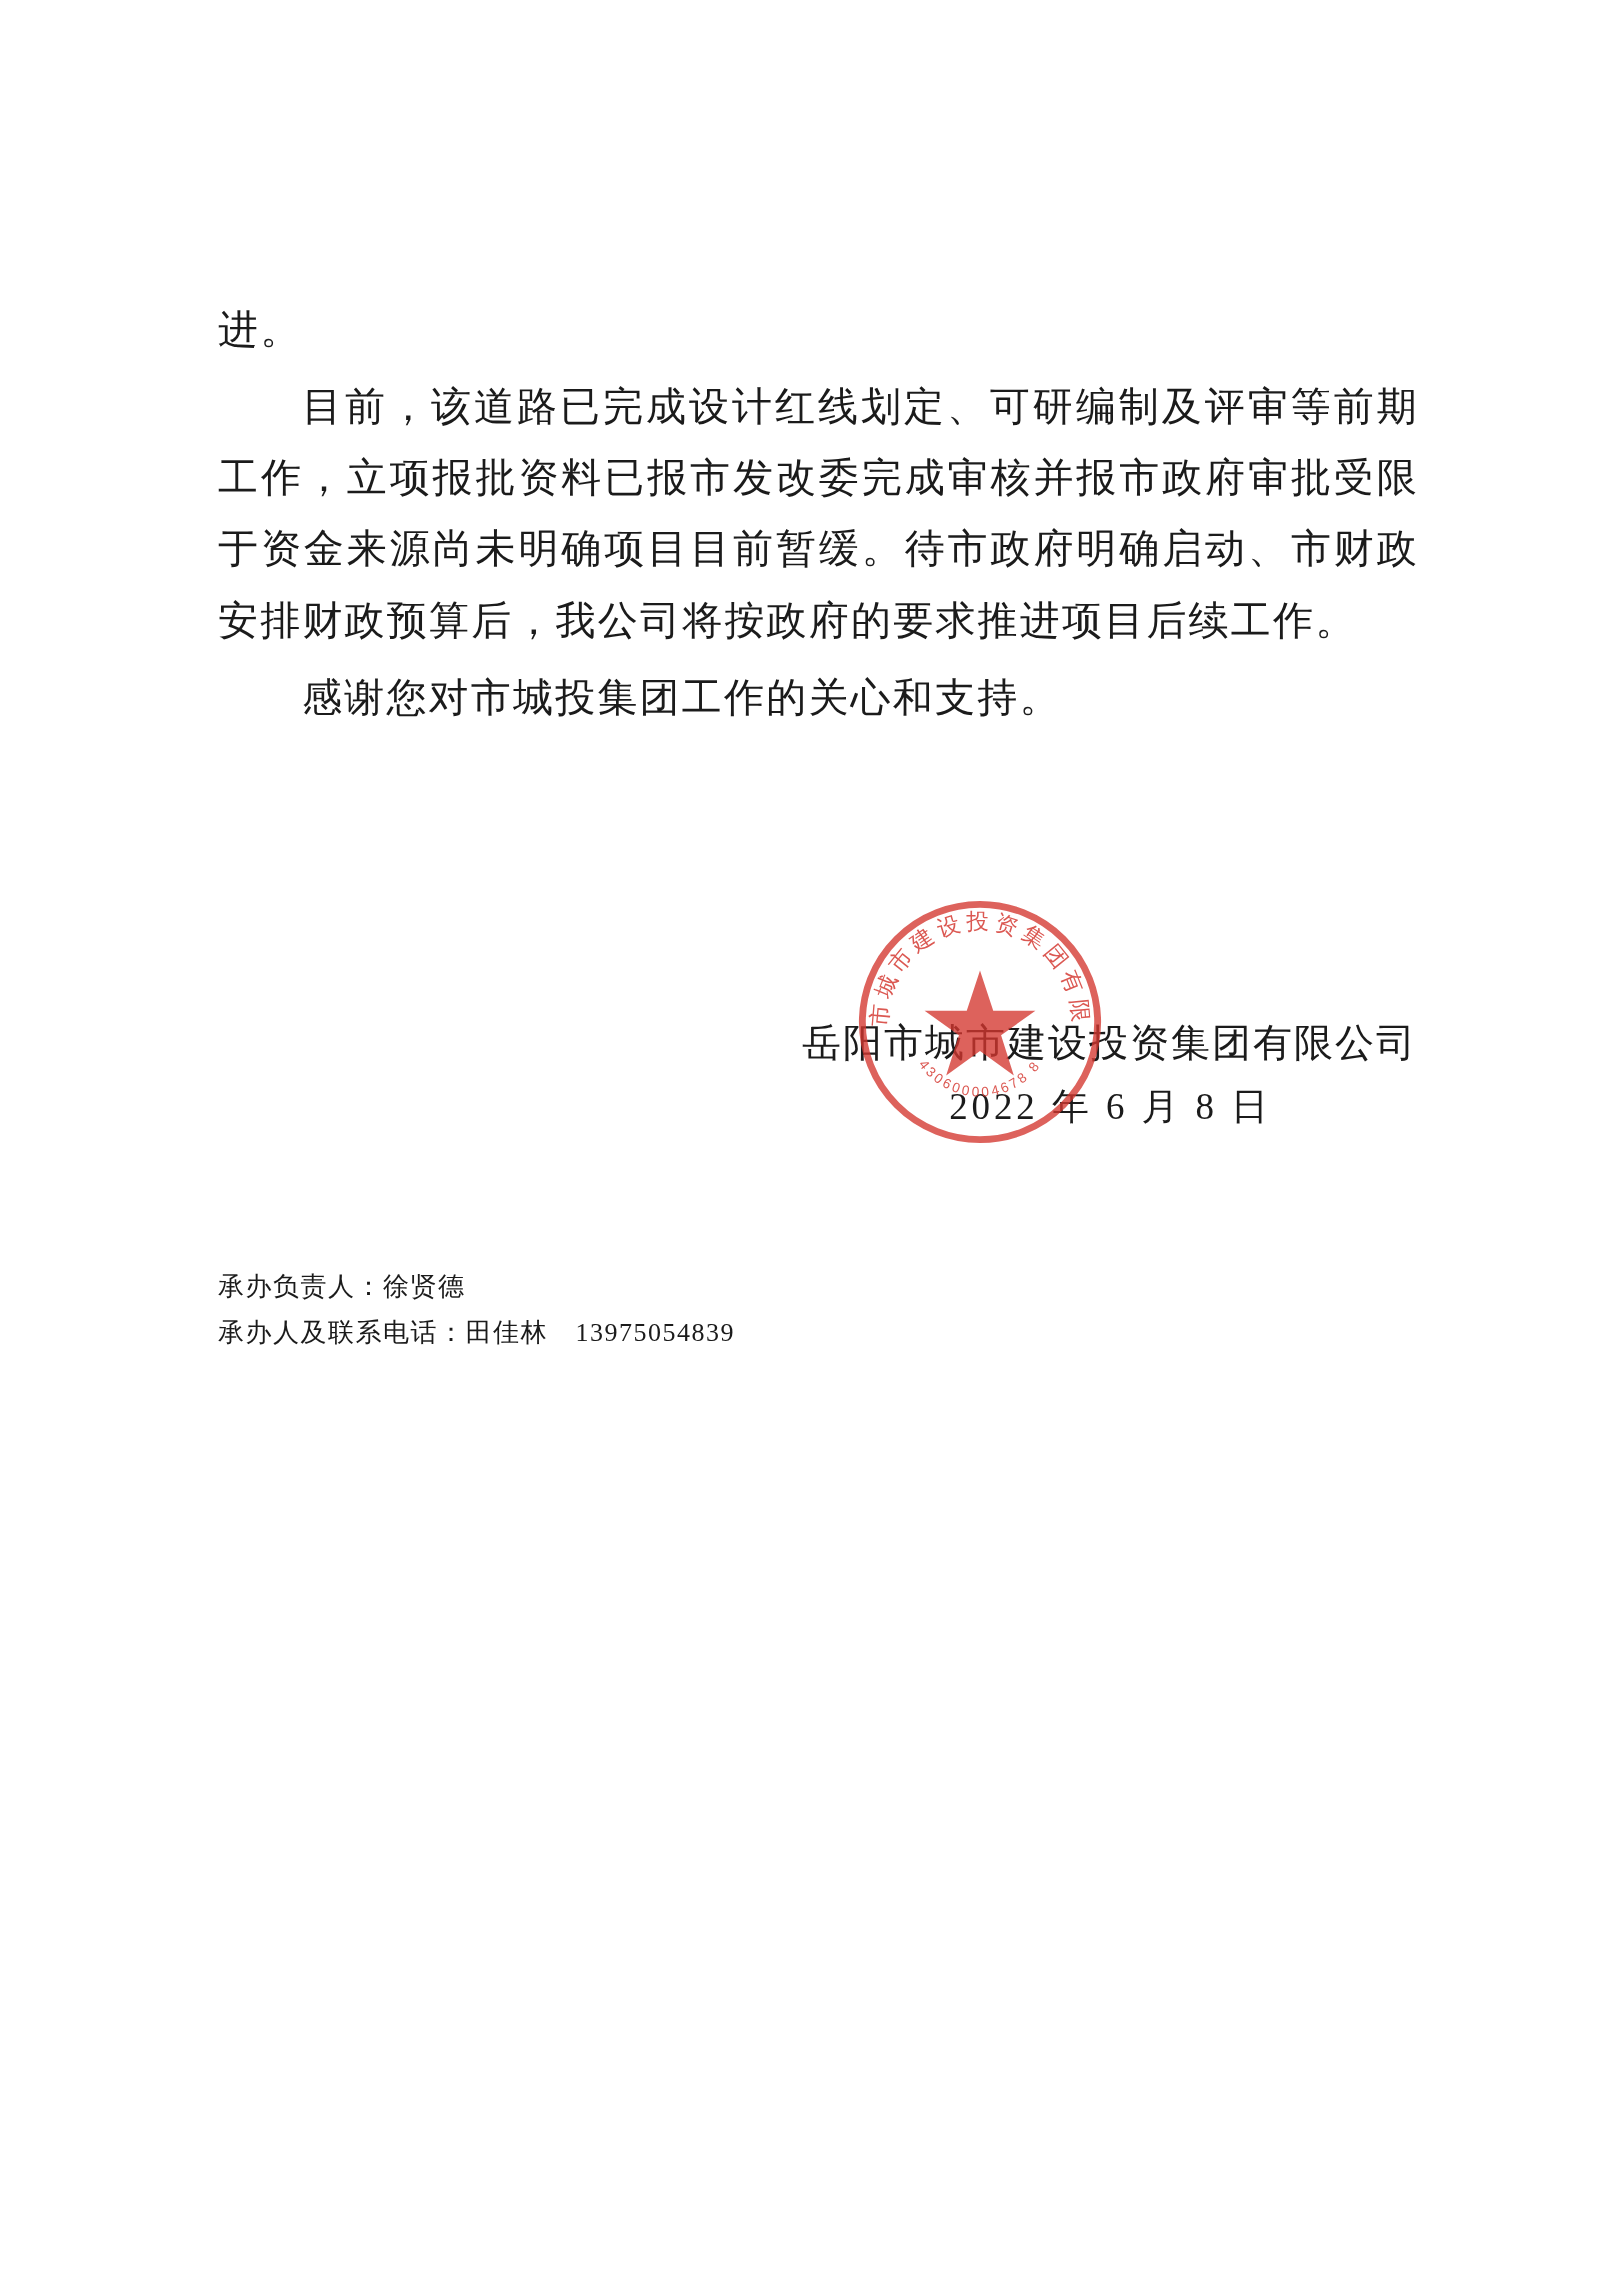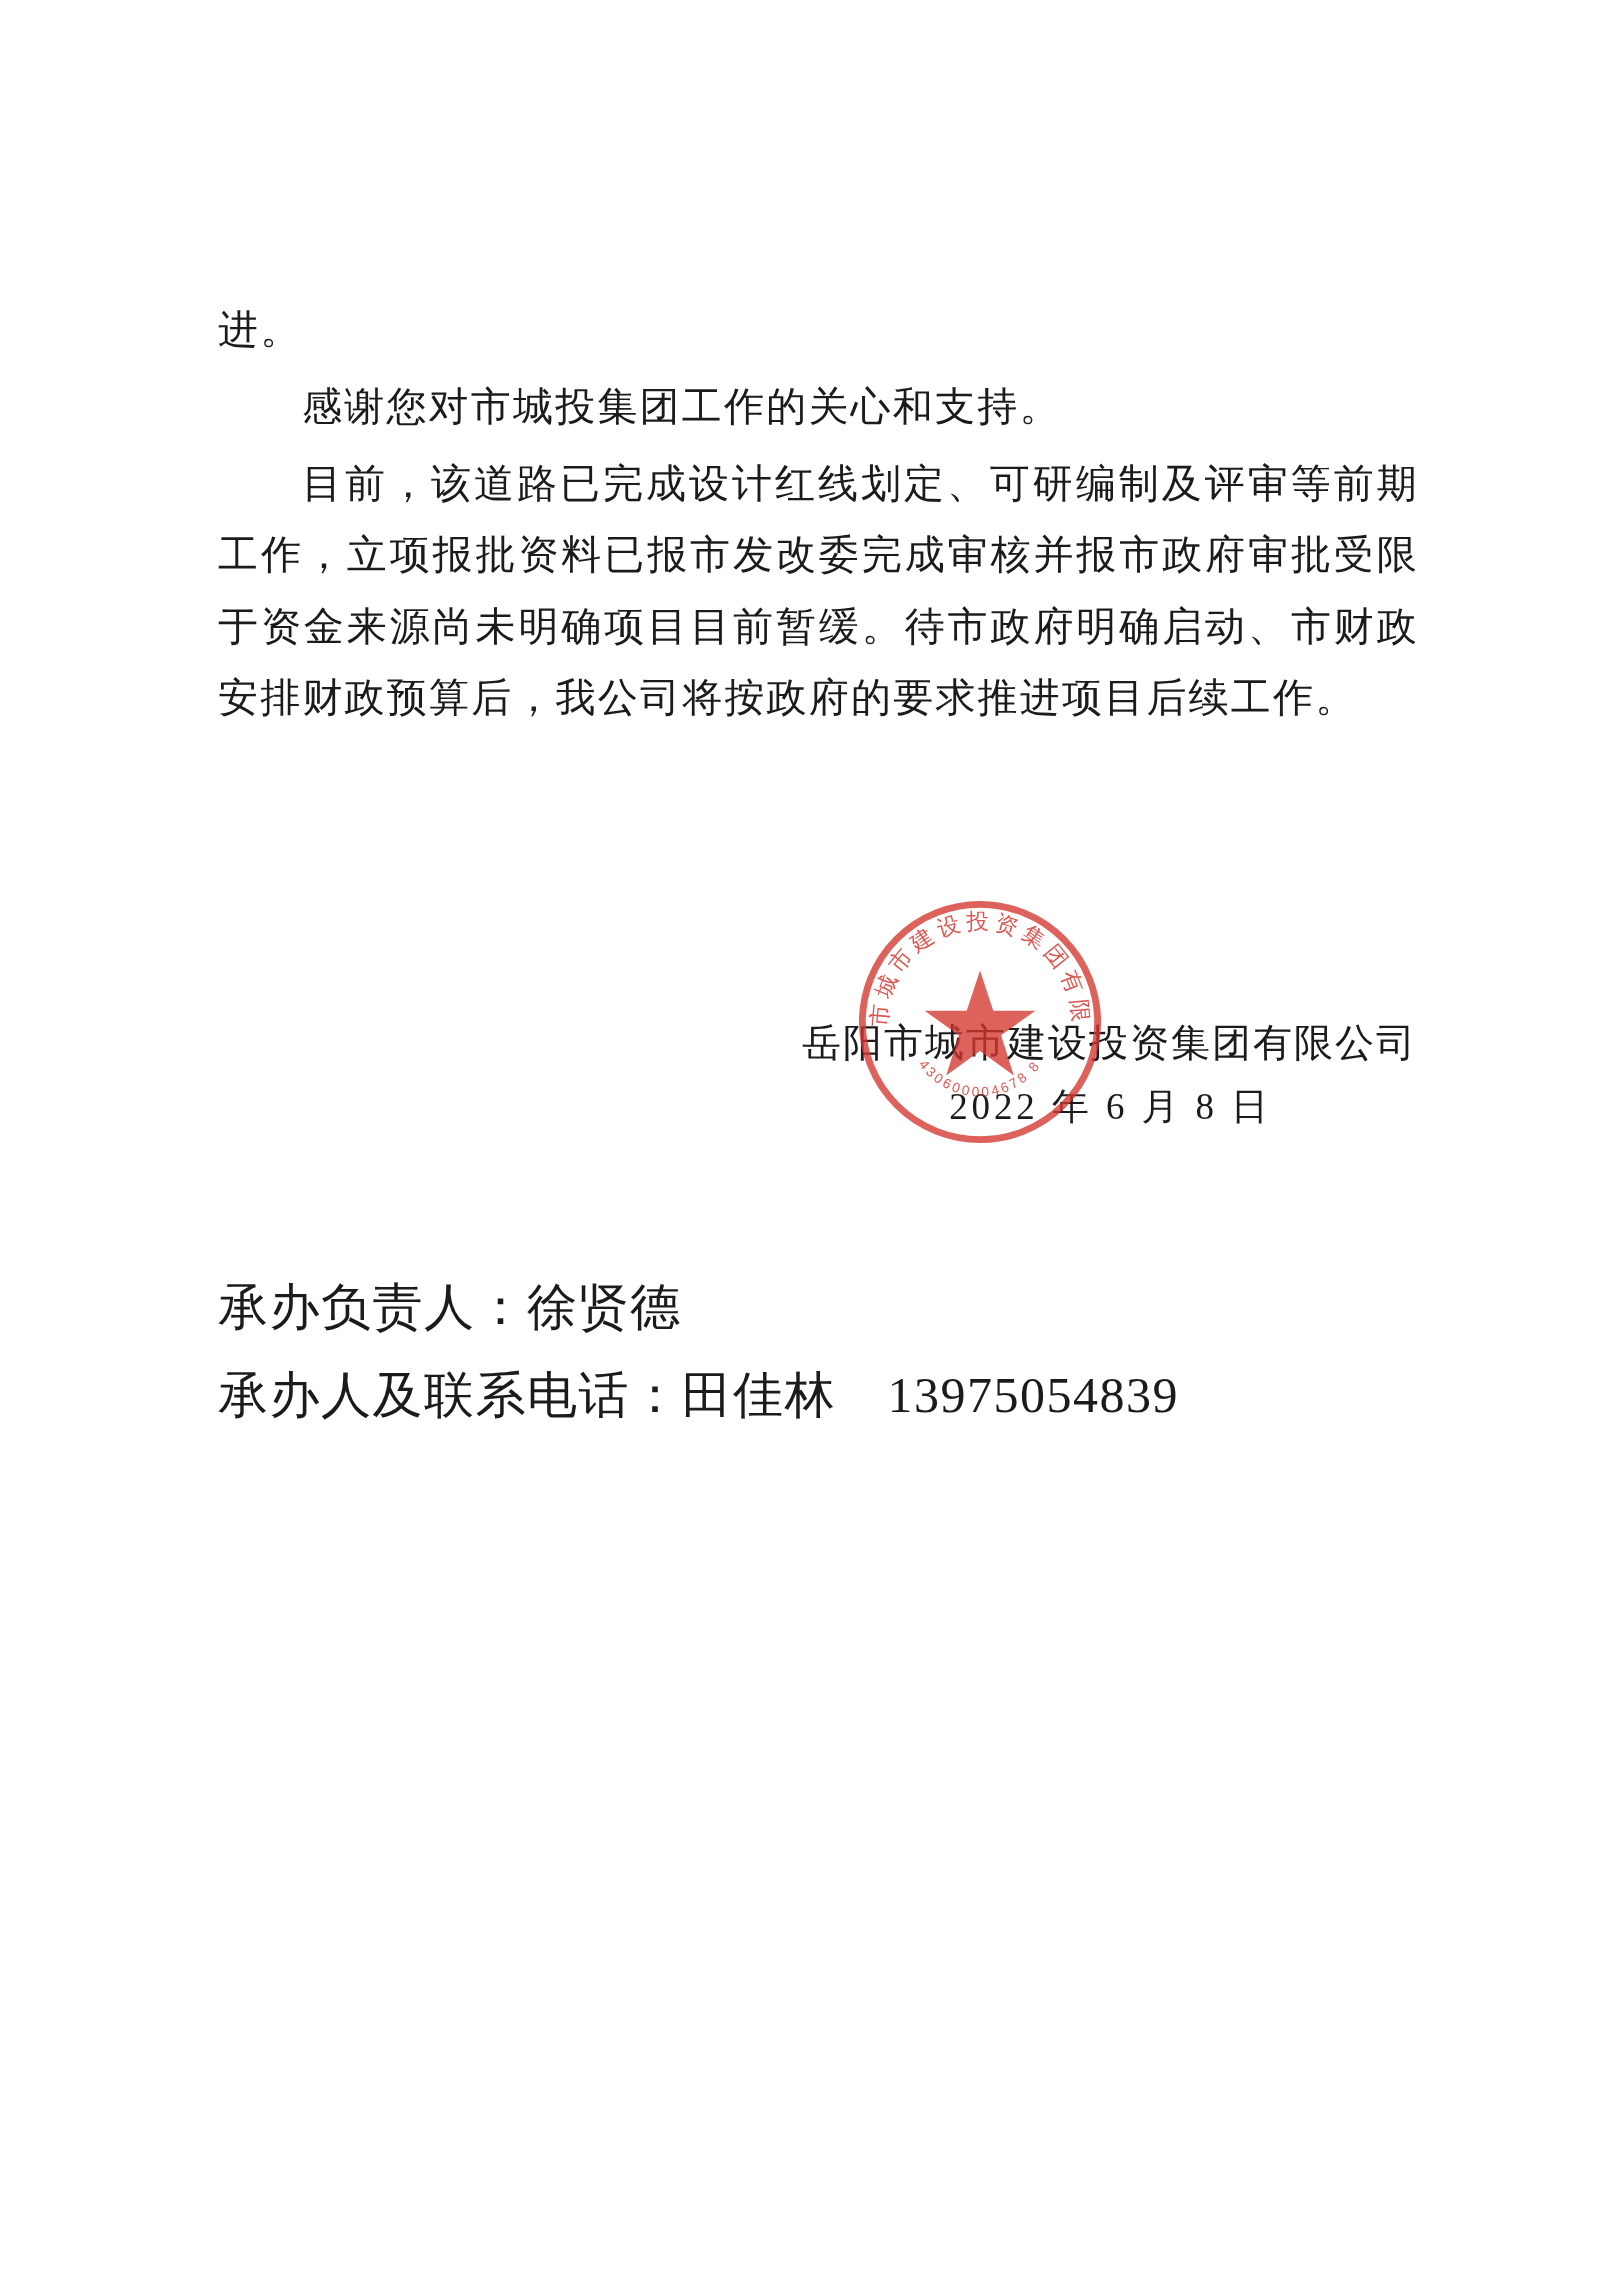--- a/index.html
+++ b/index.html
@@ -55,21 +55,21 @@
     padding-right: 147px;
     font-family: Liberation Serif, serif;
   }
   .contacts {
     position: absolute;
     left: 218px;
     top: 1264px;
     width: 1201px;
   }
   .contact-line {
-    font-size: 50px;
+    font-size: 26px;
     letter-spacing: 1.5px;
     line-height: 1.75;
   }
   
   .seal {
     position: absolute;
     left: 855px;
     top: 897px;
     width: 250px;
     height: 250px;
@@ -78,22 +78,22 @@
   }
   .seal svg { display: block; }
 </style>
 </head>
 <body>
 
 <div class="page">
 
   <div class="doc-body">
     <p class="para">进。</p>
+    <p class="para indent">目前，该道路已完成设计红线划定、可研编制及评审等前期工作，立项报批资料已报市发改委完成审核并报市政府审批受限于资金来源尚未明确项目目前暂缓。待市政府明确启动、市财政安排财政预算后，我公司将按政府的要求推进项目后续工作。</p>
     <p class="para indent">感谢您对市城投集团工作的关心和支持。</p>
-    <p class="para indent">目前，该道路已完成设计红线划定、可研编制及评审等前期工作，立项报批资料已报市发改委完成审核并报市政府审批受限于资金来源尚未明确项目目前暂缓。待市政府明确启动、市财政安排财政预算后，我公司将按政府的要求推进项目后续工作。</p>
   </div>
 
   <div class="signature-block">
     <div class="sign-line">岳阳市城市建设投资集团有限公司</div>
     <div class="sign-date">2022 年 6 月 8 日</div>
   </div>
 
   <div class="seal">
     <svg width="250" height="250" viewBox="0 0 255 255" xmlns="http://www.w3.org/2000/svg">
       <defs>

